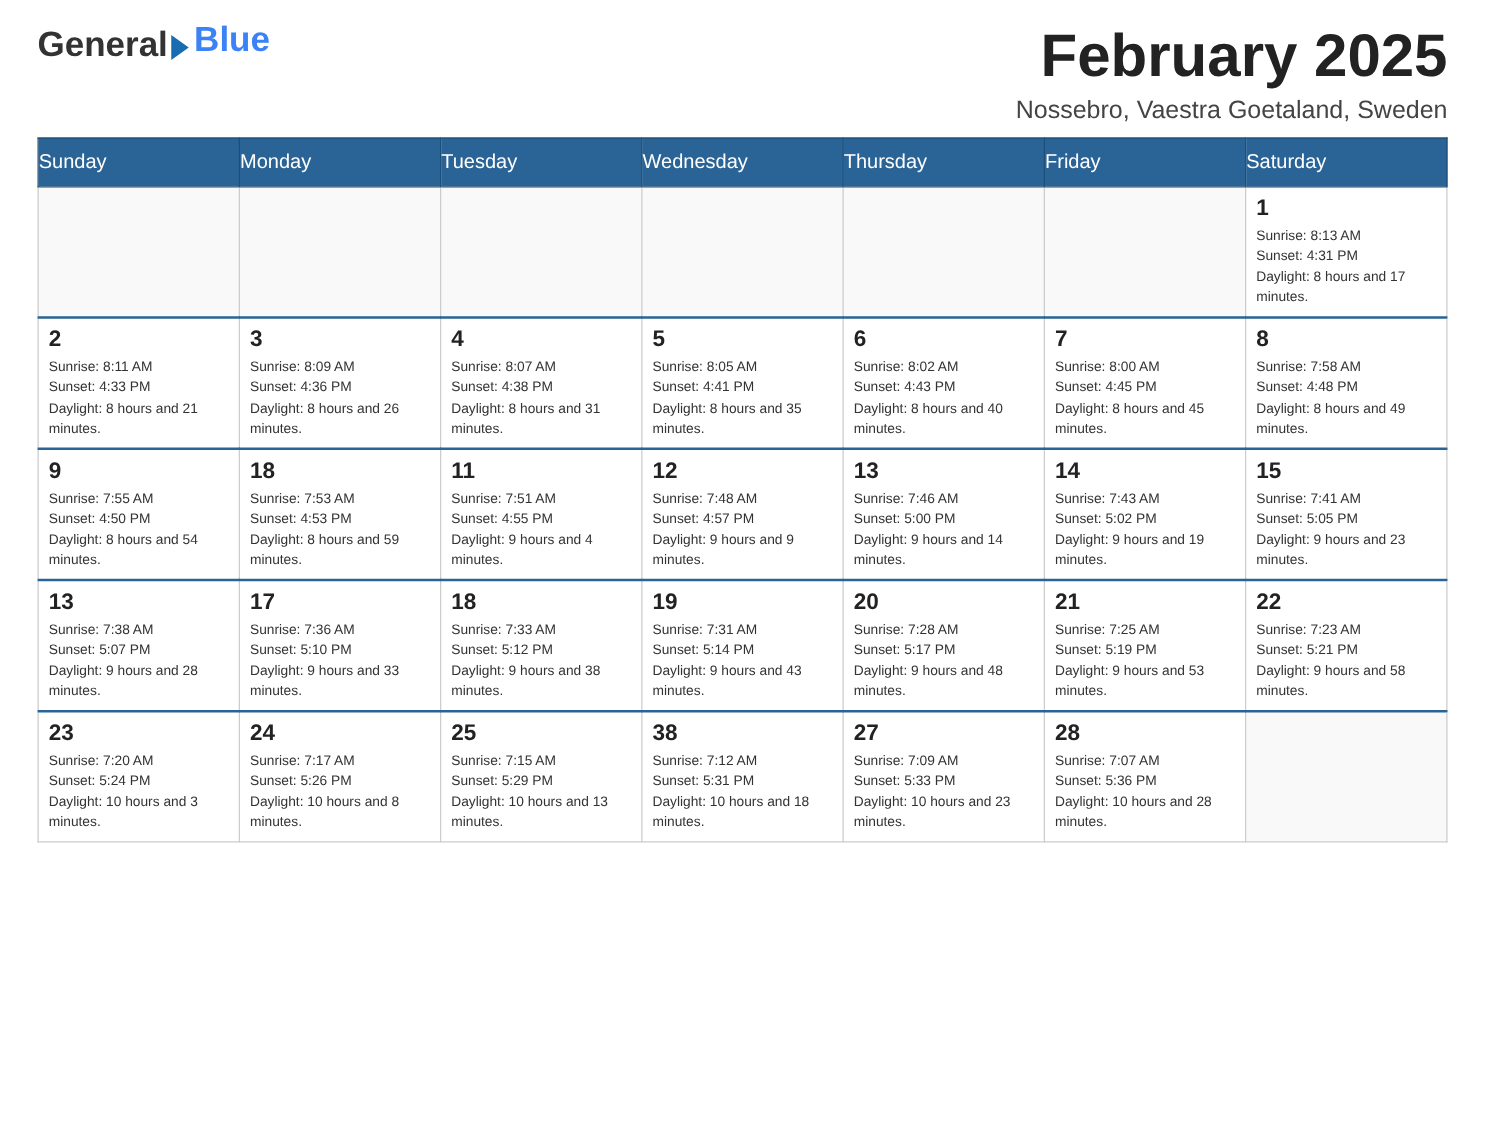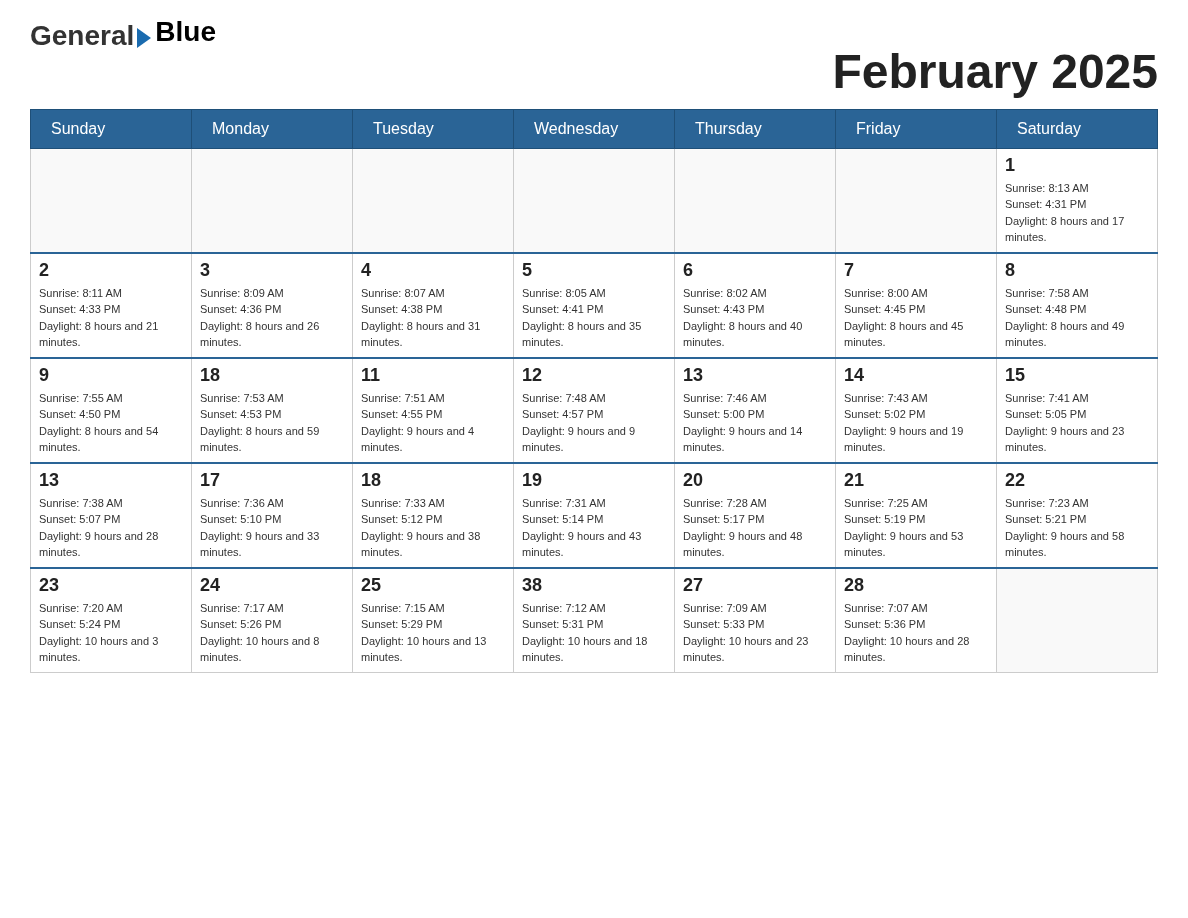--- a/index.html
+++ b/index.html
@@ -22,25 +22,24 @@
       gap: 0;
     }
     .logo-text-general {
       font-size: 28px;
       font-weight: bold;
       color: #333;
     }
     .logo-text-blue {
       font-size: 28px;
       font-weight: bold;
-      color: #000000;
+      color: #3b82f6;
     }
     .title-area {
       text-align: right;
-      margin-top: 26px;
     }
     .month-title {
       font-size: 48px;
       font-weight: bold;
       color: #222;
       line-height: 1.1;
     }
     .location {
       font-size: 20px;
       color: #444;
@@ -49,21 +48,21 @@
     .calendar {
       width: 100%;
       border-collapse: collapse;
       margin-top: 10px;
     }
     .calendar th {
       background-color: #2a6496;
       color: #fff;
       font-size: 16px;
       font-weight: normal;
-      padding: 10px 20px;
+      padding: 10px 0;
       border: 1px solid #1e4f78;
       text-align: left;
     }
     .calendar td {
       vertical-align: top;
       border: 1px solid #ccc;
       padding: 6px 8px;
       width: 14.28%;
       min-height: 100px;
       font-size: 13px;
@@ -96,20 +95,21 @@
     <div style="display:flex;align-items:flex-start;">
       <div style="display:flex;align-items:center;">
         <span class="logo-text-general">General</span>
         <span style="display:inline-block;width:0;height:0;border-left:14px solid #1a6baf;border-top:10px solid transparent;border-bottom:10px solid transparent;margin-left:3px;margin-top:4px;"></span>
       </div>
       <span class="logo-text-blue" style="margin-top:-4px;padding-left:4px;">Blue</span>
     </div>
   </div>
   <div class="title-area">
     <div class="month-title">February 2025</div>
+    <div class="location">Nossebro, Vaestra Goetaland, Sweden</div>
   </div>
 </div>
 
 <table class="calendar">
   <thead>
     <tr>
     <th>Sunday</th>
         <th>Monday</th>
         <th>Tuesday</th>
         <th>Wednesday</th>

